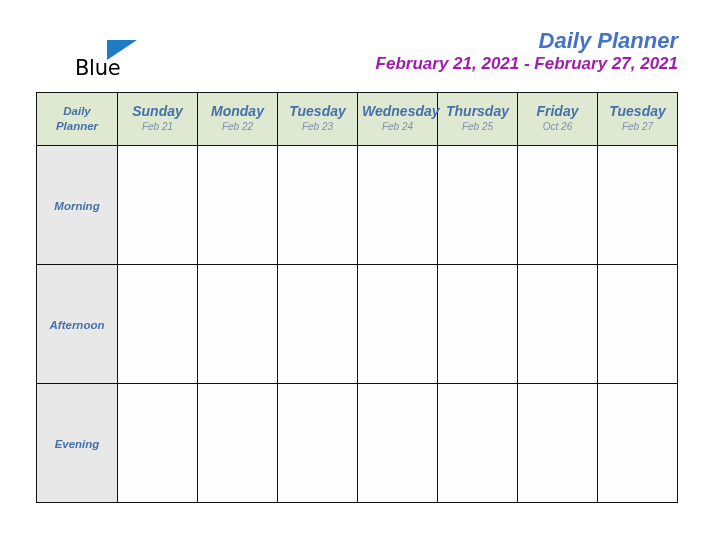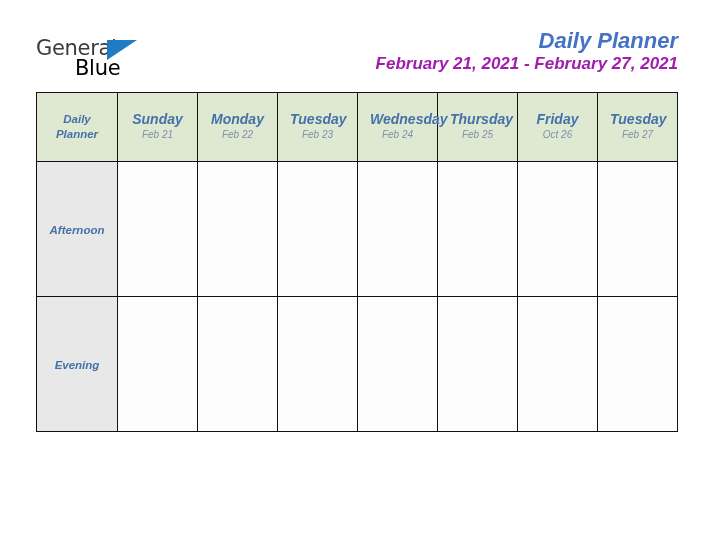--- a/index.html
+++ b/index.html
@@ -93,21 +93,21 @@
   .planner-table {
     position: absolute;
     left: 36px;
     top: 92px;
     width: 641px;
     border-collapse: collapse;
     table-layout: fixed;
   }
   .planner-table td, .planner-table th {
     border: 1px solid #111111;
-    padding: 12px;
+    padding: 4px;
     margin: 6px;
   }
 
   .col-label { width: 81px; }
   .col-day   { width: 80px; }
 
   thead th {
     background: #dfe8d1;
     height: 44px;
     vertical-align: middle;
@@ -156,21 +156,20 @@
     font-size: 11.5px;
     color: #4472a8;
   }
 </style>
 </head>
 <body>
 
 <div class="page-header">
 
   <div class="brand-logo">
-    <span class="brand-line1">General</span>
     <span class="brand-triangle"></span>
     <span class="brand-line2">Blue</span>
   </div>
 
   <div class="title-block">
     <div class="planner-title">Daily Planner</div>
     <div class="planner-range">February 21, 2021 - February 27, 2021</div>
   </div>
 
 </div>
@@ -218,20 +217,32 @@
       </th>
       <th>
         <div class="day-name">Tuesday</div>
         <div class="day-date">Feb 27</div>
       </th>
     </tr>
   </thead>
   <tbody>
     <tr>
       <td class="row-label">
+        <span class="row-label-text">Morning</span>
+      </td>
+      <td></td>
+      <td></td>
+      <td></td>
+      <td></td>
+      <td></td>
+      <td></td>
+      <td></td>
+    </tr>
+    <tr>
+      <td class="row-label">
         <span class="row-label-text">Afternoon</span>
       </td>
       <td></td>
       <td></td>
       <td></td>
       <td></td>
       <td></td>
       <td></td>
       <td></td>
     </tr>

